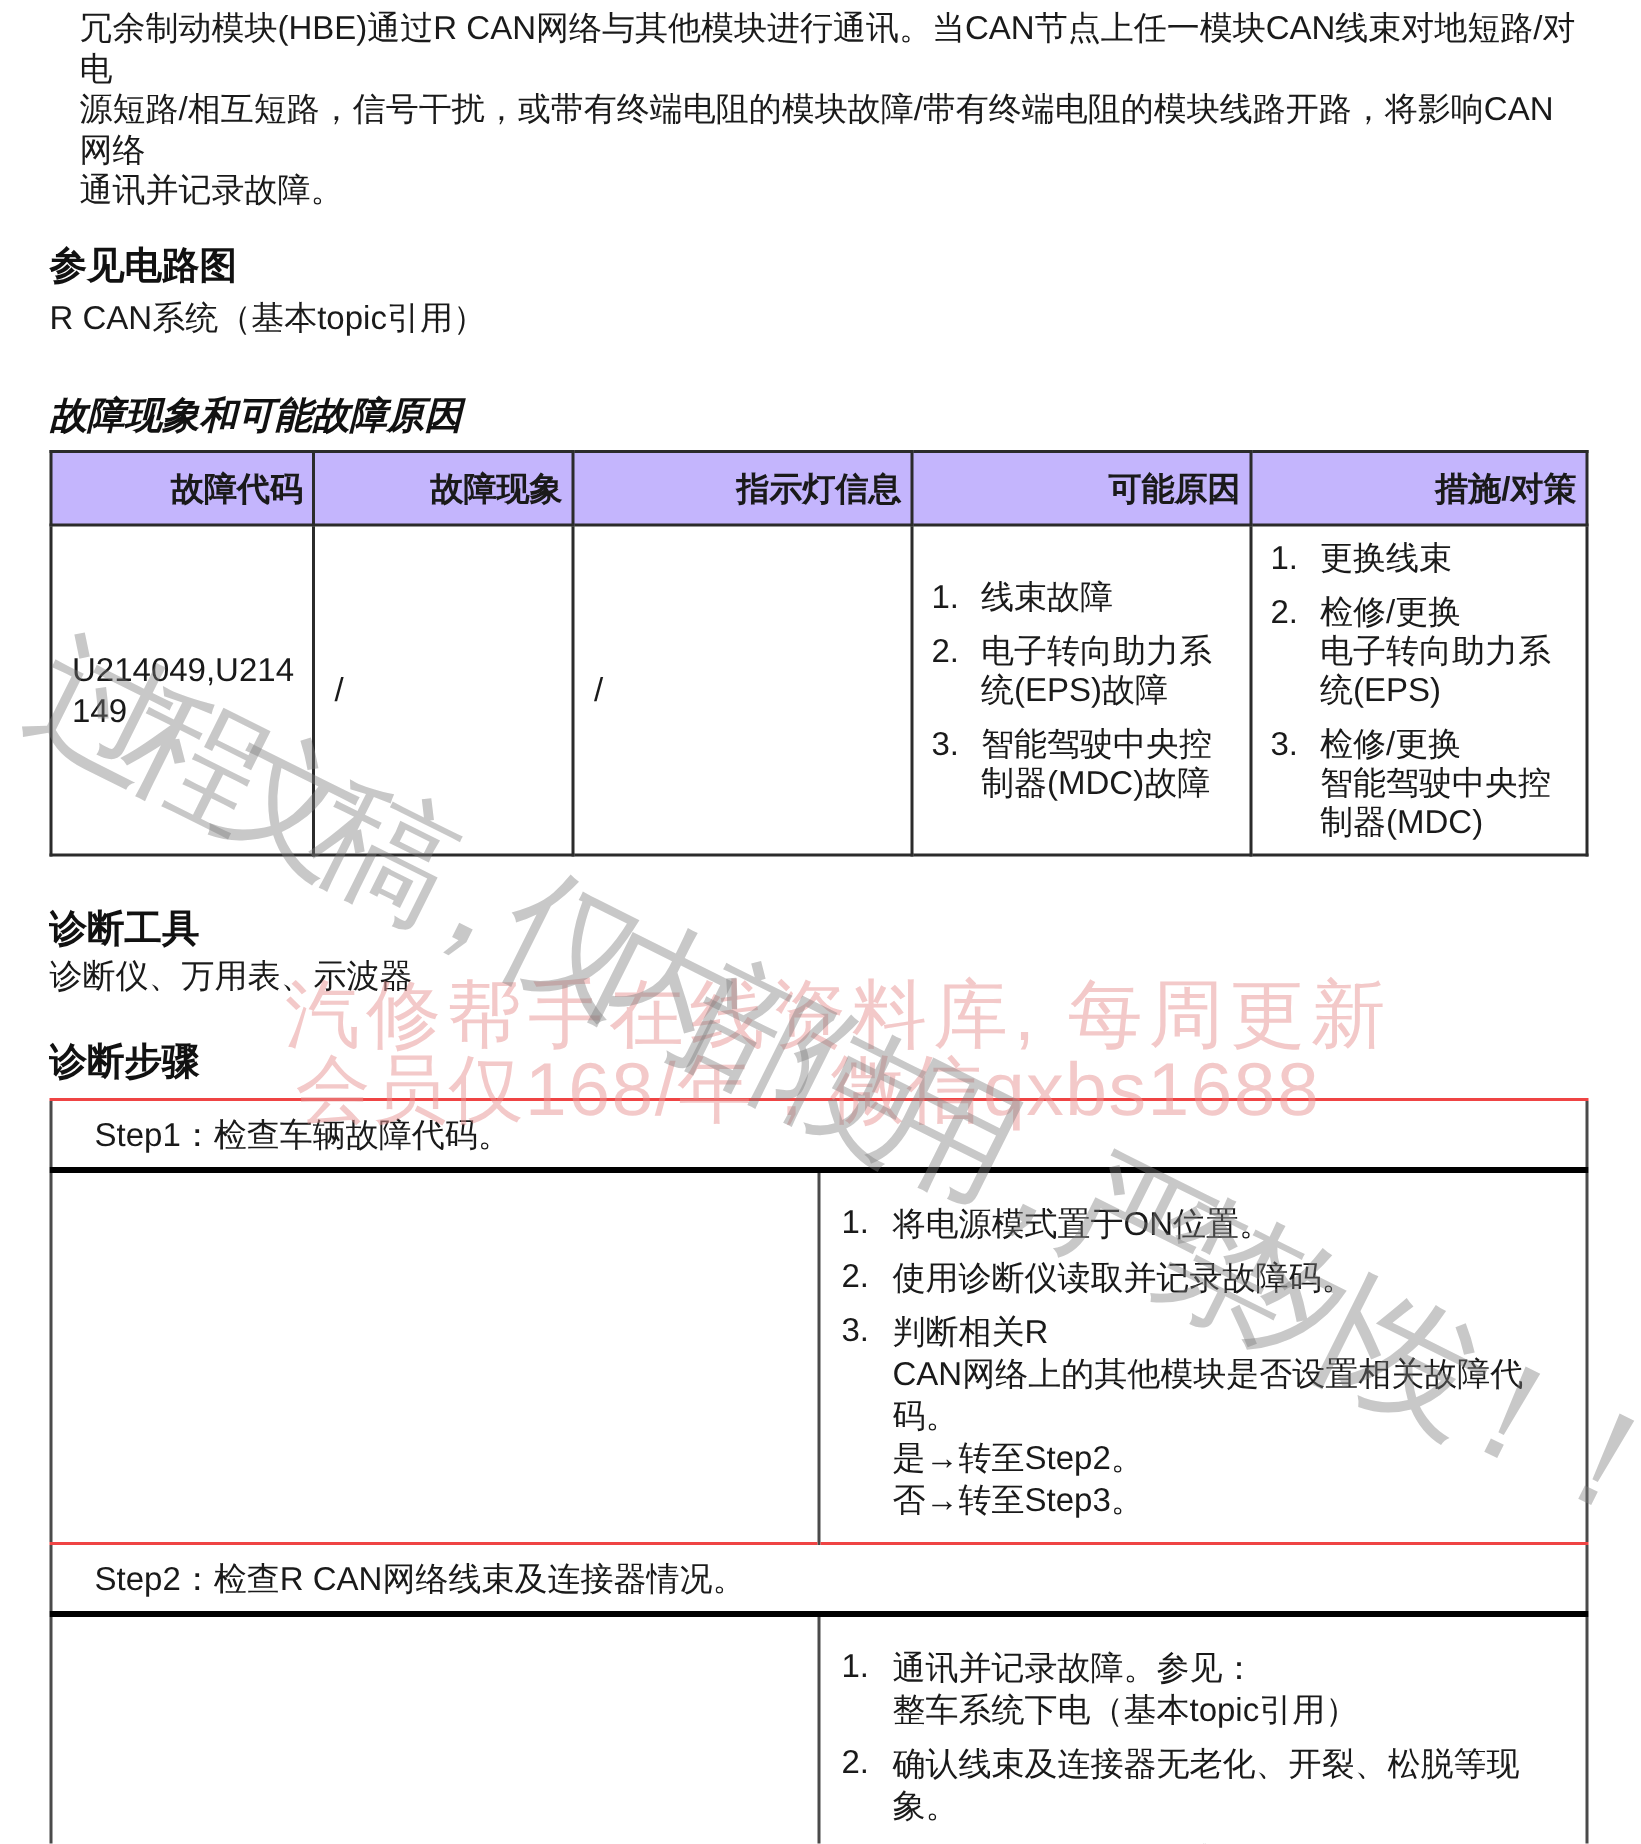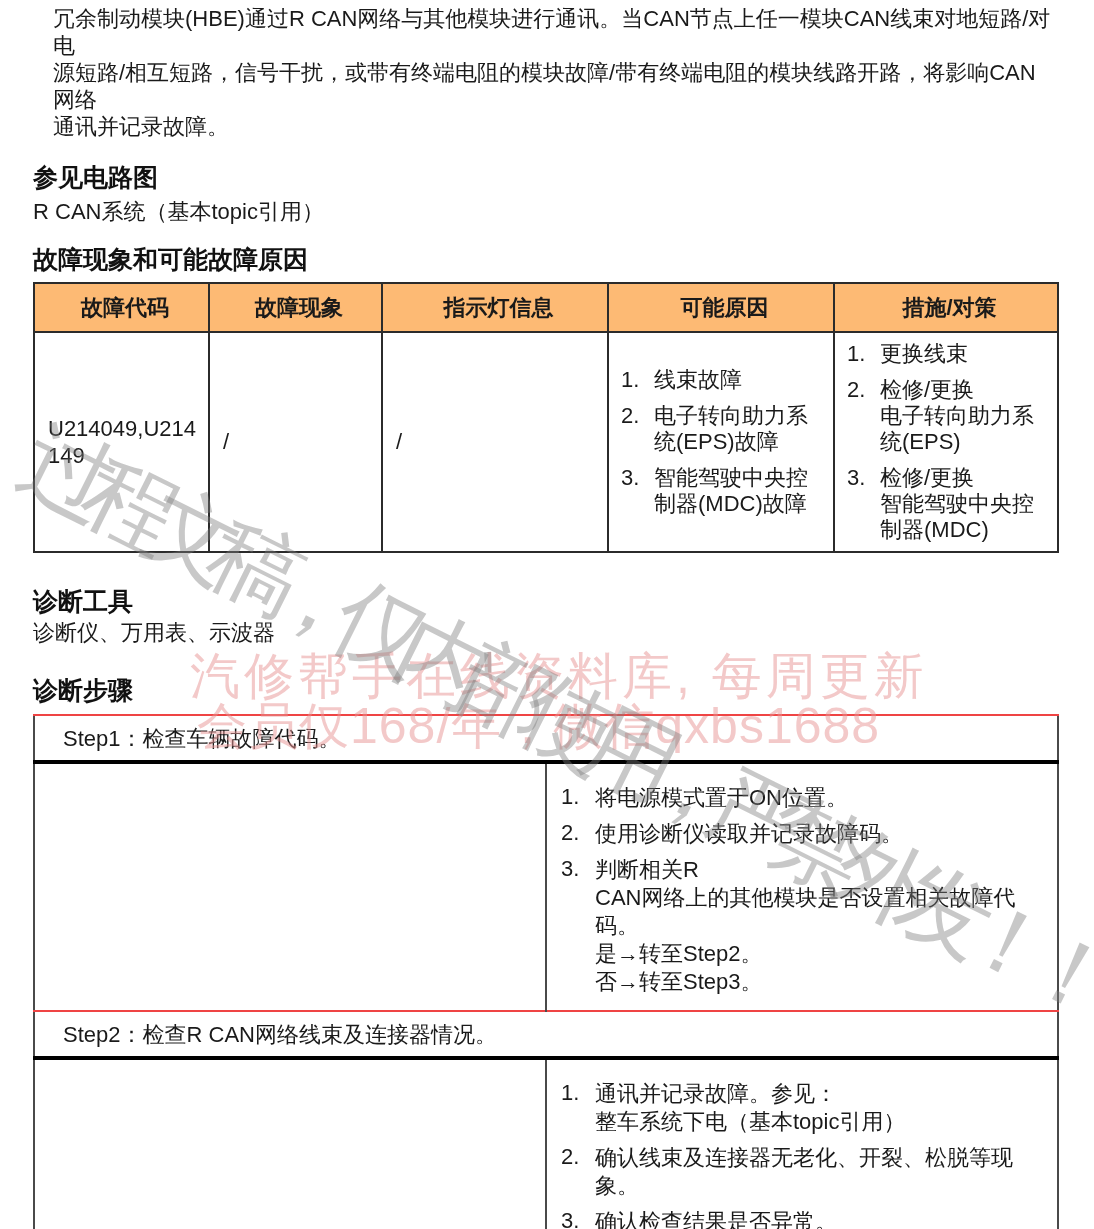--- a/index.html
+++ b/index.html
@@ -9,33 +9,33 @@
     font-family: "Liberation Sans", "DejaVu Sans", sans-serif;
     color: #1a1a1a;
   }
   .page { position: absolute; inset: 0; padding: 0 37px 0 33px; overflow: hidden; }
 
   h2.h { font-size: 25px; line-height: 30px; font-weight: bold; color: #111; }
   .h1 { margin-top: 2px; }
   .para { margin-top: 5px; font-size: 22px; line-height: 27px; margin-left: 20px; }
   .h2a { margin-top: 22px; }
   .reftext { margin-top: 6px; font-size: 22px; line-height: 27px; }
-  .h2b { margin-top: 19px; }
+  .h2b { margin-top: 37px; font-style: italic; }
   .h2c { margin-top: 33px; }
   .toolstext { margin-top: 3px; font-size: 22px; line-height: 27px; }
   .h2d { margin-top: 29px; }
 
   
   table.t1 {
     margin-top: 8px; border-collapse: collapse; width: 1024px;
     table-layout: fixed; font-size: 22px;
   }
   table.t1 th, table.t1 td { border: 2px solid #2b2b2b; }
   table.t1 th {
-    background: #fdba74; height: 49px; text-align: center;
+    background: #c4b5fd; height: 49px; text-align: right;
     padding: 0 6px 0 13px; font-weight: bold; font-size: 22px;
   }
   table.t1 td { height: 211px; vertical-align: middle; padding: 6px 6px 6px 13px; }
   table.t1 td.listcell { padding: 8px 4px 8px 12px; }
   .codecell div { line-height: 27px; }
 
   
   .li { display: flex; margin-bottom: 10px; }
   .li:last-child { margin-bottom: 0; }
   .li .num { flex: none; width: 33px; }

